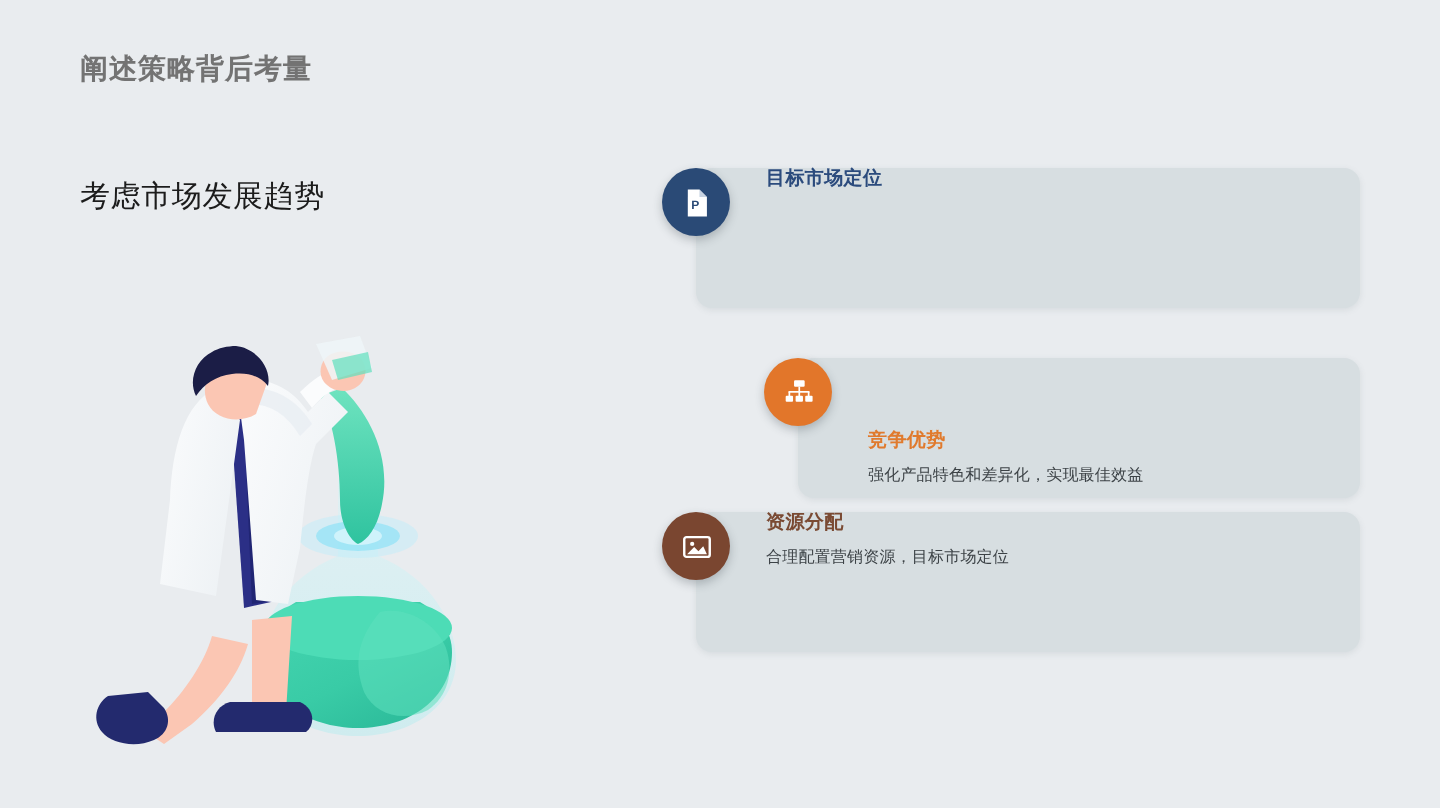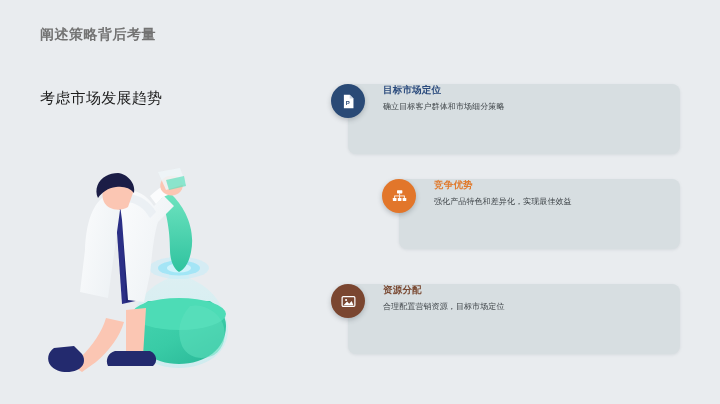--- a/index.html
+++ b/index.html
@@ -69,21 +69,21 @@
 
   .card-row {
     position: absolute;
     height: 70px;
     display: flex;
     align-items: flex-start;
   }
 
   .card-row.row-0 { left: 0px;  top: 0px;   width: 332px; }
   .card-row.row-1 { left: 51px; top: 95px;  width: 281px; }
-  .card-row.row-2 { left: 0px;  top: 200px; width: 332px; }
+  .card-row.row-2 { left: 0px;  top: 172px; width: 332px; }
 
   .card-panel {
     position: absolute;
     left: 0; top: 0; right: 0; bottom: 0;
     background: #d7dee1;
     border-radius: 8px;
     box-shadow: 0 1px 3px rgba(90, 105, 115, 0.13);
   }
 
   .card-icon {
@@ -210,41 +210,40 @@
       <div class="card-panel"></div>
       <div class="card-icon" style="background:#2a4a76;">
         <svg viewBox="0 0 24 24" width="17" height="17">
           <path d="M5.5 2.5 h8.2 L19 7.8 V21.5 H5.5 Z" fill="#ffffff"></path>
           <path d="M13.7 2.5 L19 7.8 h-5.3 Z" fill="#c9d4e2"></path>
           <text x="8" y="16.4" font-family="Liberation Sans, sans-serif" font-size="8.5" font-weight="700" fill="#2a4a76">P</text>
         </svg>
       </div>
       <div class="card-text">
         <div class="card-title" style="color:#2b4b7d;">目标市场定位</div>
-        <div class="card-desc">确立目标客户群体和市场细分策略</div>
       </div>
     </div>
 
     <div class="card-row row-1">
       <div class="card-panel"></div>
       <div class="card-icon" style="background:#e2762a;">
         <svg viewBox="0 0 24 24" width="17" height="17">
           <rect x="8.5" y="3" width="7.5" height="4.6" rx="0.8" fill="#ffffff"></rect>
           <rect x="11.6" y="7.6" width="1.2" height="3.2" fill="#ffffff"></rect>
           <rect x="4.6" y="10.6" width="14.8" height="1.2" fill="#ffffff"></rect>
           <rect x="4.6" y="11.2" width="1.2" height="3" fill="#ffffff"></rect>
           <rect x="11.6" y="11.2" width="1.2" height="3" fill="#ffffff"></rect>
           <rect x="18.2" y="11.2" width="1.2" height="3" fill="#ffffff"></rect>
           <rect x="2.6" y="14" width="5.2" height="4.2" rx="0.7" fill="#ffffff"></rect>
           <rect x="9.6" y="14" width="5.2" height="4.2" rx="0.7" fill="#ffffff"></rect>
           <rect x="16.4" y="14" width="5.2" height="4.2" rx="0.7" fill="#ffffff"></rect>
         </svg>
       </div>
       <div class="card-text">
-        <div class="card-title" style="color:#e07a2d;">竞争优势</div>
+        <div class="card-title" style="color:#e07a2d;margin-top:36px;">竞争优势</div>
         <div class="card-desc">强化产品特色和差异化，实现最佳效益</div>
       </div>
     </div>
 
     <div class="card-row row-2">
       <div class="card-panel"></div>
       <div class="card-icon" style="background:#7a4630;">
         <svg viewBox="0 0 24 24" width="17" height="17">
           <rect x="3" y="5" width="18" height="14" rx="1.6" fill="none" stroke="#ffffff" stroke-width="1.7"></rect>
           <circle cx="8.6" cy="9.8" r="1.5" fill="#ffffff"></circle>

